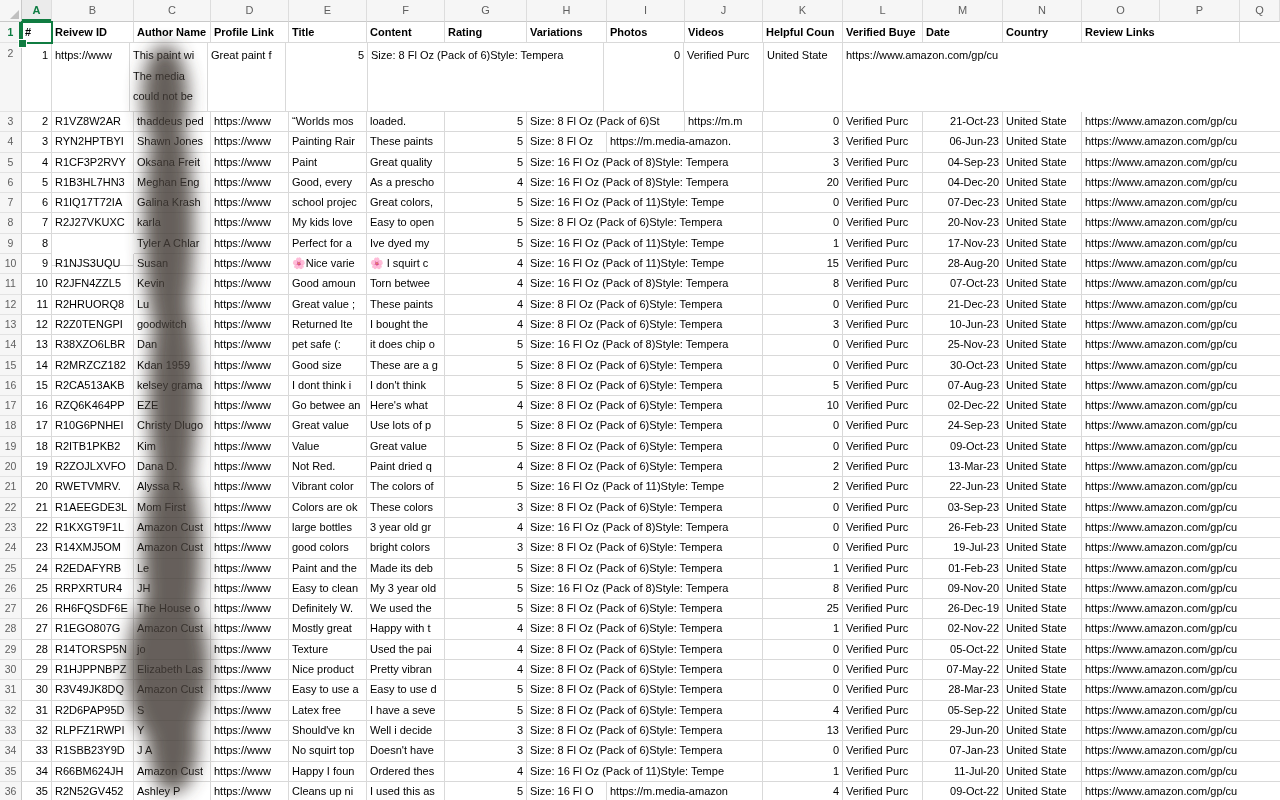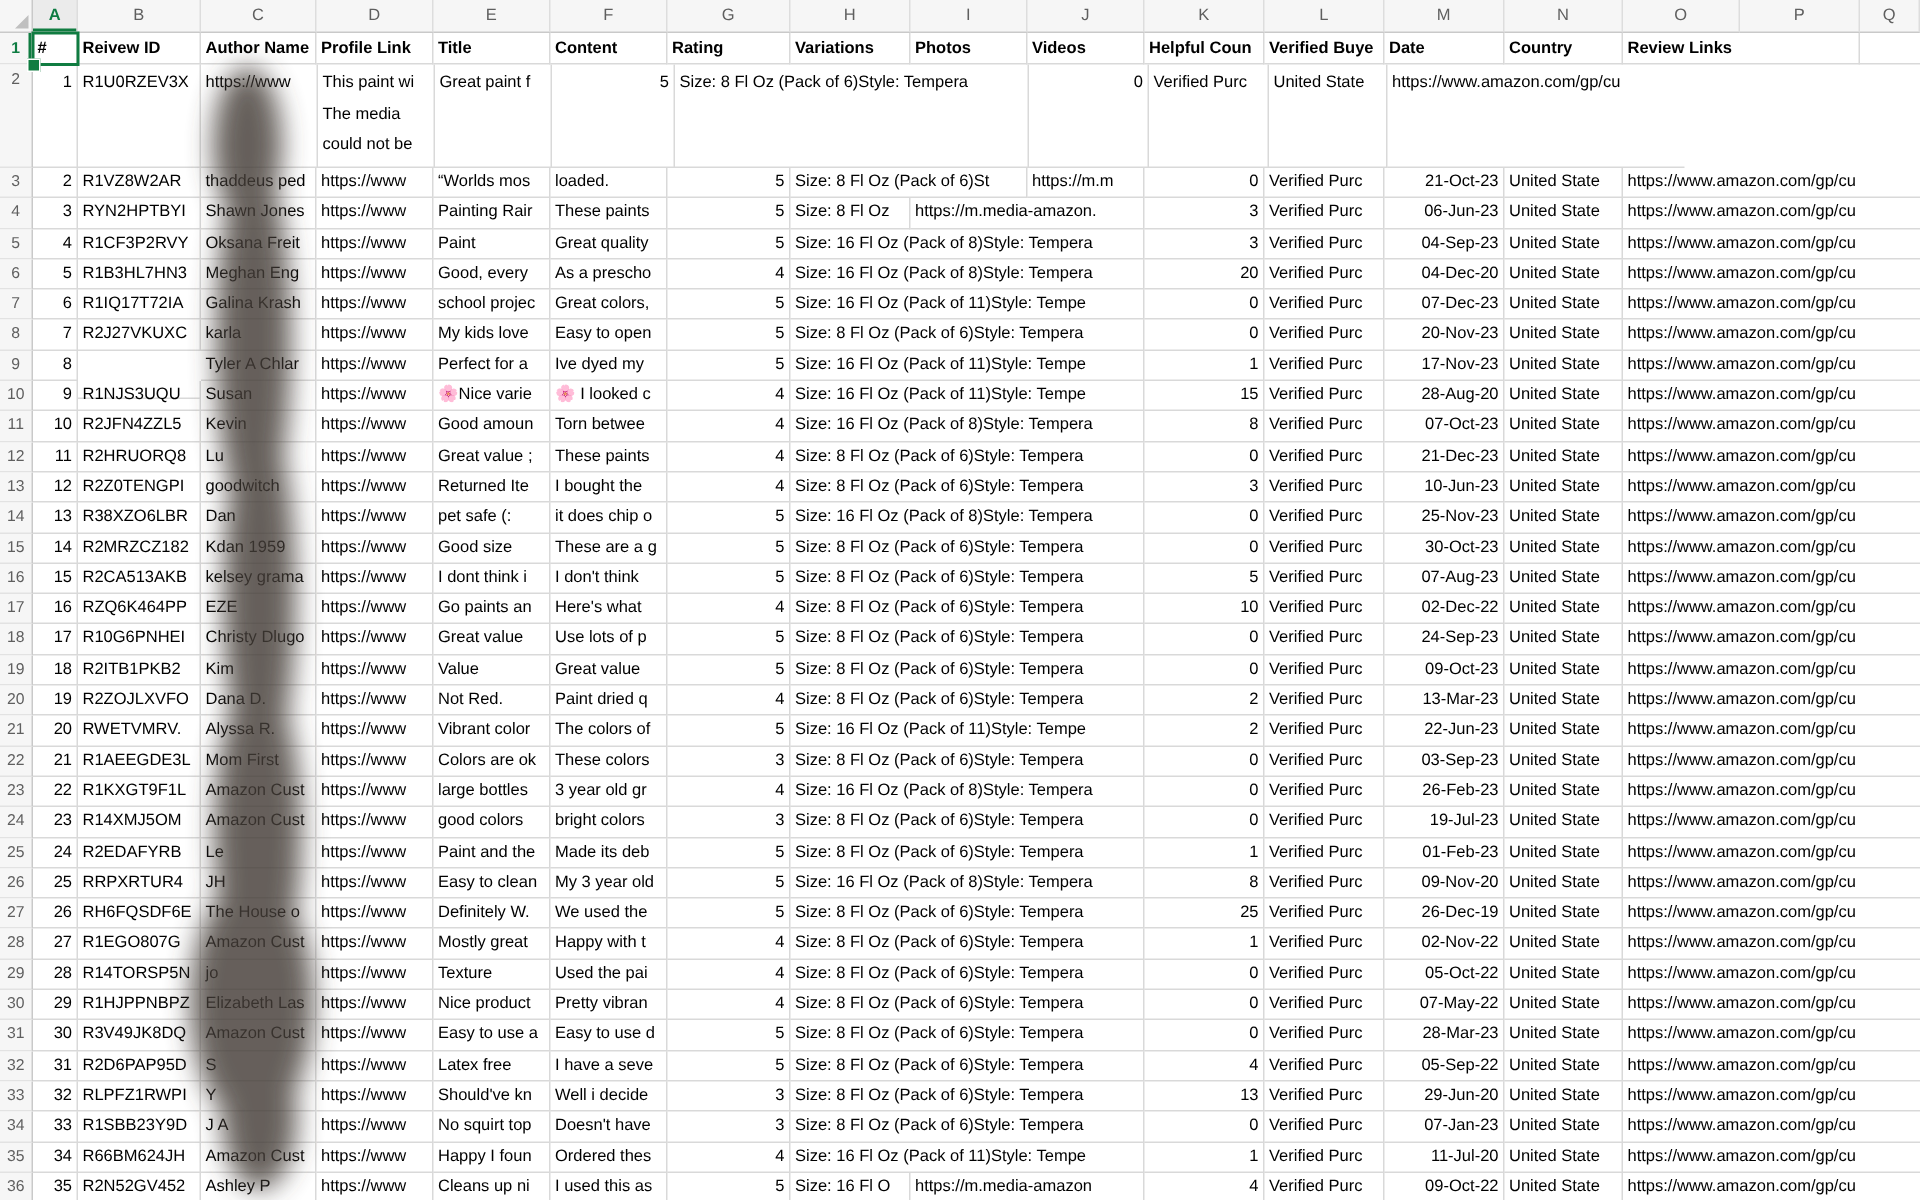--- a/index.html
+++ b/index.html
@@ -72,21 +72,20 @@
         <div class="cell b" style="width: 80px; line-height: 20px;">Helpful Coun</div>
         <div class="cell b" style="width: 80px; line-height: 20px;">Verified Buye</div>
         <div class="cell b" style="width: 80px; line-height: 20px;">Date</div>
         <div class="cell b" style="width: 79px; line-height: 20px;">Country</div>
         <div class="cell b" style="width: 158px; line-height: 20px;">Review Links</div>
         <div class="cell nob" style="width: 40px; line-height: 20px;"></div>
       </div>
       <div class="row" style="height: 69px;">
         <div class="gut" style="line-height: 20px;">2</div>
         <div class="cell r top" style="width: 30px;">1</div>
-        <div class="cell top" style="width: 82px;">R1U0RZEV3X</div>
         <div class="cell top" style="width: 78px;">https://www</div>
         <div class="cell top" style="width: 78px;">
           <div>This paint wi</div>
           <div>The media</div>
           <div>could not be</div>
         </div>
         <div class="cell top" style="width: 78px;">Great paint f</div>
         <div class="cell r top" style="width: 82px;">5</div>
         <div class="cell top" style="width: 236px;">Size: 8 Fl Oz (Pack of 6)Style: Tempera</div>
         <div class="cell r top" style="width: 80px;">0</div>
@@ -208,21 +207,21 @@
         <div class="cell" style="width: 79px; line-height: 19px;">United State</div>
         <div class="cell nob" style="width: 198px; line-height: 19px;">https://www.amazon.com/gp/cu</div>
       </div>
       <div class="row" style="height: 20.3px;">
         <div class="gut" style="line-height: 19px;">10</div>
         <div class="cell r" style="width: 30px; line-height: 19px;">9</div>
         <div class="cell" style="width: 82px; line-height: 19px;">R1NJS3UQU</div>
         <div class="cell" style="width: 77px; line-height: 19px;">Susan</div>
         <div class="cell" style="width: 78px; line-height: 19px;">https://www</div>
         <div class="cell" style="width: 78px; line-height: 19px;">🌸Nice varie</div>
-        <div class="cell" style="width: 78px; line-height: 19px;">🌸 I looked c</div>
+        <div class="cell" style="width: 78px; line-height: 19px;">🌸 I squirt c</div>
         <div class="cell r" style="width: 82px; line-height: 19px;">4</div>
         <div class="cell" style="width: 236px; line-height: 19px;">Size: 16 Fl Oz (Pack of 11)Style: Tempe</div>
         <div class="cell r" style="width: 80px; line-height: 19px;">15</div>
         <div class="cell" style="width: 80px; line-height: 19px;">Verified Purc</div>
         <div class="cell r" style="width: 80px; line-height: 19px;">28-Aug-20</div>
         <div class="cell" style="width: 79px; line-height: 19px;">United State</div>
         <div class="cell nob" style="width: 198px; line-height: 19px;">https://www.amazon.com/gp/cu</div>
       </div>
       <div class="row" style="height: 20.3px;">
         <div class="gut" style="line-height: 19px;">11</div>
@@ -319,21 +318,21 @@
         <div class="cell r" style="width: 80px; line-height: 19px;">07-Aug-23</div>
         <div class="cell" style="width: 79px; line-height: 19px;">United State</div>
         <div class="cell nob" style="width: 198px; line-height: 19px;">https://www.amazon.com/gp/cu</div>
       </div>
       <div class="row" style="height: 20.3px;">
         <div class="gut" style="line-height: 19px;">17</div>
         <div class="cell r" style="width: 30px; line-height: 19px;">16</div>
         <div class="cell" style="width: 82px; line-height: 19px;">RZQ6K464PP</div>
         <div class="cell" style="width: 77px; line-height: 19px;">EZE</div>
         <div class="cell" style="width: 78px; line-height: 19px;">https://www</div>
-        <div class="cell" style="width: 78px; line-height: 19px;">Go paints an</div>
+        <div class="cell" style="width: 78px; line-height: 19px;">Go betwee an</div>
         <div class="cell" style="width: 78px; line-height: 19px;">Here's what</div>
         <div class="cell r" style="width: 82px; line-height: 19px;">4</div>
         <div class="cell" style="width: 236px; line-height: 19px;">Size: 8 Fl Oz (Pack of 6)Style: Tempera</div>
         <div class="cell r" style="width: 80px; line-height: 19px;">10</div>
         <div class="cell" style="width: 80px; line-height: 19px;">Verified Purc</div>
         <div class="cell r" style="width: 80px; line-height: 19px;">02-Dec-22</div>
         <div class="cell" style="width: 79px; line-height: 19px;">United State</div>
         <div class="cell nob" style="width: 198px; line-height: 19px;">https://www.amazon.com/gp/cu</div>
       </div>
       <div class="row" style="height: 20.3px;">

